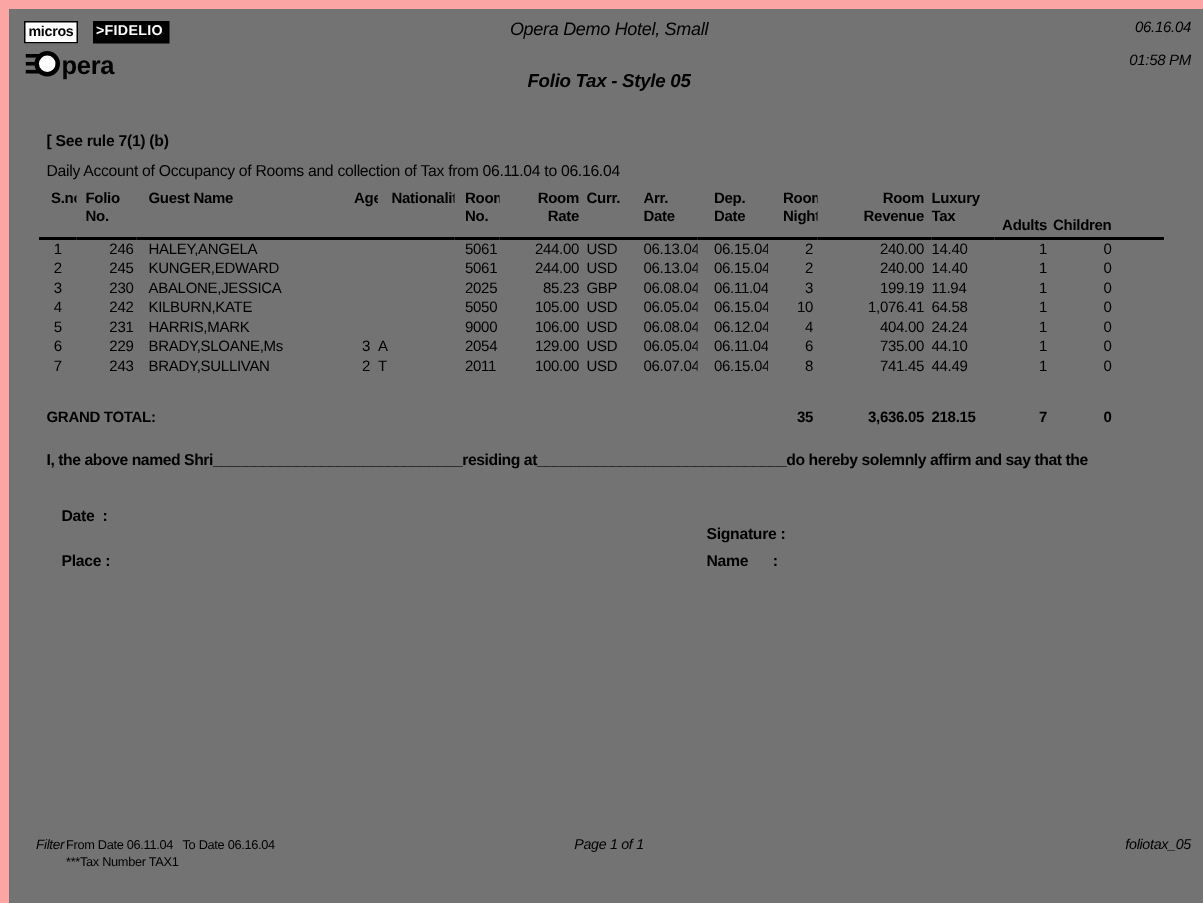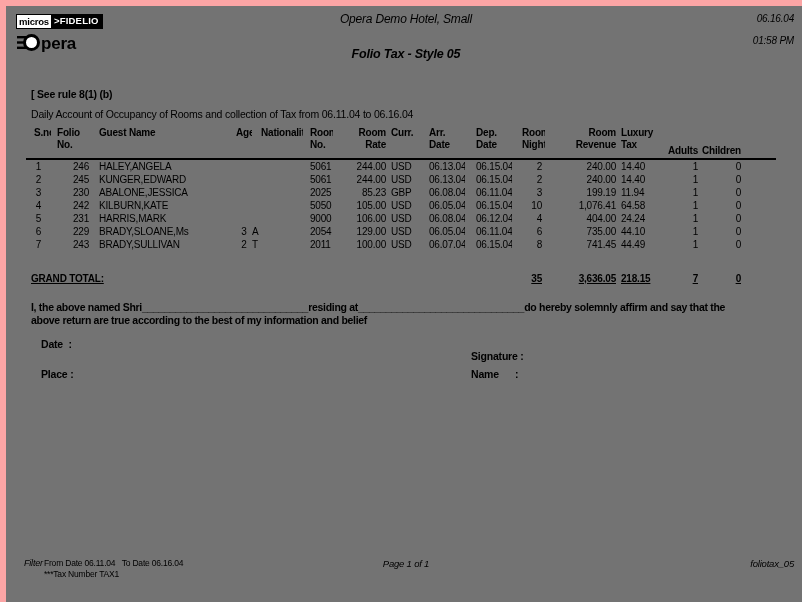--- a/index.html
+++ b/index.html
@@ -5,21 +5,21 @@
   html,body{margin:0;padding:0;background:#fff;}
   .page{
     position:relative;width:800px;height:600px;border:6px solid #fca5a5;
     background:#737373;color:#000;overflow:hidden;
     font-family:"Liberation Sans",sans-serif;letter-spacing:-0.2px;
   }
   
   .logo-block{position:absolute;left:10px;top:8px;}
   .mf-logo{display:flex;align-items:stretch;font-size:9.5px;font-weight:bold;line-height:13px;}
   .mf-micros{border:1px solid #000;background:#fff;color:#000;padding:0 2px;}
-  .mf-fidelio{background:#000;color:#fff;padding:0 4px 0 2px;letter-spacing:0.2px;}
+  .mf-fidelio{background:#000;color:#fff;padding:0 4px 0 2px;letter-spacing:0.2px;margin-left:10px;}
   .opera-logo{margin-top:3px;margin-left:1px;}
   .hotel-name{position:absolute;top:6px;left:0;right:0;text-align:center;font-style:italic;font-size:12px;}
   .report-title{position:absolute;top:41px;left:0;right:0;text-align:center;font-style:italic;font-weight:bold;font-size:12.5px;}
   .print-date{position:absolute;top:7px;right:12px;font-style:italic;font-size:10px;}
   .print-time{position:absolute;top:29px;right:12px;font-style:italic;font-size:10px;}
   
   .rule-text{position:absolute;top:82px;left:25px;font-weight:bold;font-size:10.5px;}
   .account-line{position:absolute;top:102px;left:25px;font-weight:normal;font-size:10.5px;}
   
   .tablewrap{position:absolute;top:121px;left:20px;width:750px;}
@@ -43,21 +43,21 @@
   .th-dep,.td-dep{padding-left:11px}
   .th-nights{padding-left:10px}
   .td-nights{text-align:right;padding-right:3px}
   .th-revenue,.td-revenue{text-align:right;padding-right:5px}
   .th-tax,.td-tax{padding-right:5px}
   .th-adults,.td-adults{text-align:right;padding-right:2px}
   .th-children,.td-children{text-align:right;padding-right:3px}
   .th-adults,.th-children{vertical-align:bottom;padding-bottom:1px}
   .page-total-row td{border-bottom:2px solid #000;height:21px;vertical-align:middle;font-weight:bold;}
   .page-total-row td.tv,.page-total-row td.tv-sp{border-top:1px solid #000;}
-  .grand-total-row td{height:26px;vertical-align:top;padding-top:21px;font-weight:bold;text-decoration:underline;}
+  .grand-total-row td{height:26px;vertical-align:top;padding-top:21px;font-weight:bold;}
   .label-page{padding-left:15px;}
   .label-grand{padding-left:5px;}
   
   .affirmation{position:absolute;left:25px;top:295px;width:710px;font-weight:bold;font-size:10.5px;line-height:12.5px;letter-spacing:-0.3px;}
   
   .sig-label{position:absolute;font-weight:bold;font-size:10.5px;white-space:pre;}
   .sig-date{left:35px;top:332px;}
   .sig-signature{left:465px;top:344px;}
   .sig-place{left:35px;top:362px;}
   .sig-name{left:465px;top:362px;}
@@ -87,21 +87,21 @@
         <text x="24" y="17" font-size="17" font-weight="bold" font-family="Liberation Sans, sans-serif" fill="#000">pera</text>
       </svg>
     </div>
   </div>
 
   <div class="hotel-name">Opera Demo Hotel, Small</div>
   <div class="report-title">Folio Tax - Style 05</div>
   <div class="print-date">06.16.04</div>
   <div class="print-time">01:58 PM</div>
 
-  <div class="rule-text">[ See rule 8(1) (b)</div>
+  <div class="rule-text">[ See rule 7(1) (b)</div>
   <div class="account-line">Daily Account of Occupancy of Rooms and collection of Tax from 06.11.04  to 06.16.04</div>
 
   <div class="tablewrap">
     <table>
         <colgroup>
           <col style="width: 25px;">
           <col style="width: 40px;">
           <col style="width: 145px;">
           <col style="width: 16px;">
           <col style="width: 51px;">
@@ -279,21 +279,20 @@
             <td class="td-adults tv">7</td>
             <td class="td-children tv">0</td>
             <td class="tv-sp"></td>
           </tr>
         </tbody>
       </table>
   </div>
 
   <div class="affirmation">
     <span>I, the above named Shri</span><span>______________________________</span><span>residing at</span><span>______________________________</span><span>do hereby solemnly affirm and say that the</span><br>
-    <span>above return are true according to the best of my information and belief</span>
   </div>
 
   <div class="sig-label sig-date">Date  :</div>
   <div class="sig-label sig-signature">Signature :</div>
   <div class="sig-label sig-place">Place :</div>
   <div class="sig-label sig-name">Name      :</div>
 
   <div class="footer-filter-label">Filter</div>
   <div class="footer-from-to">From Date 06.11.04   To Date 06.16.04</div>
   <div class="footer-tax">***Tax Number TAX1</div>

